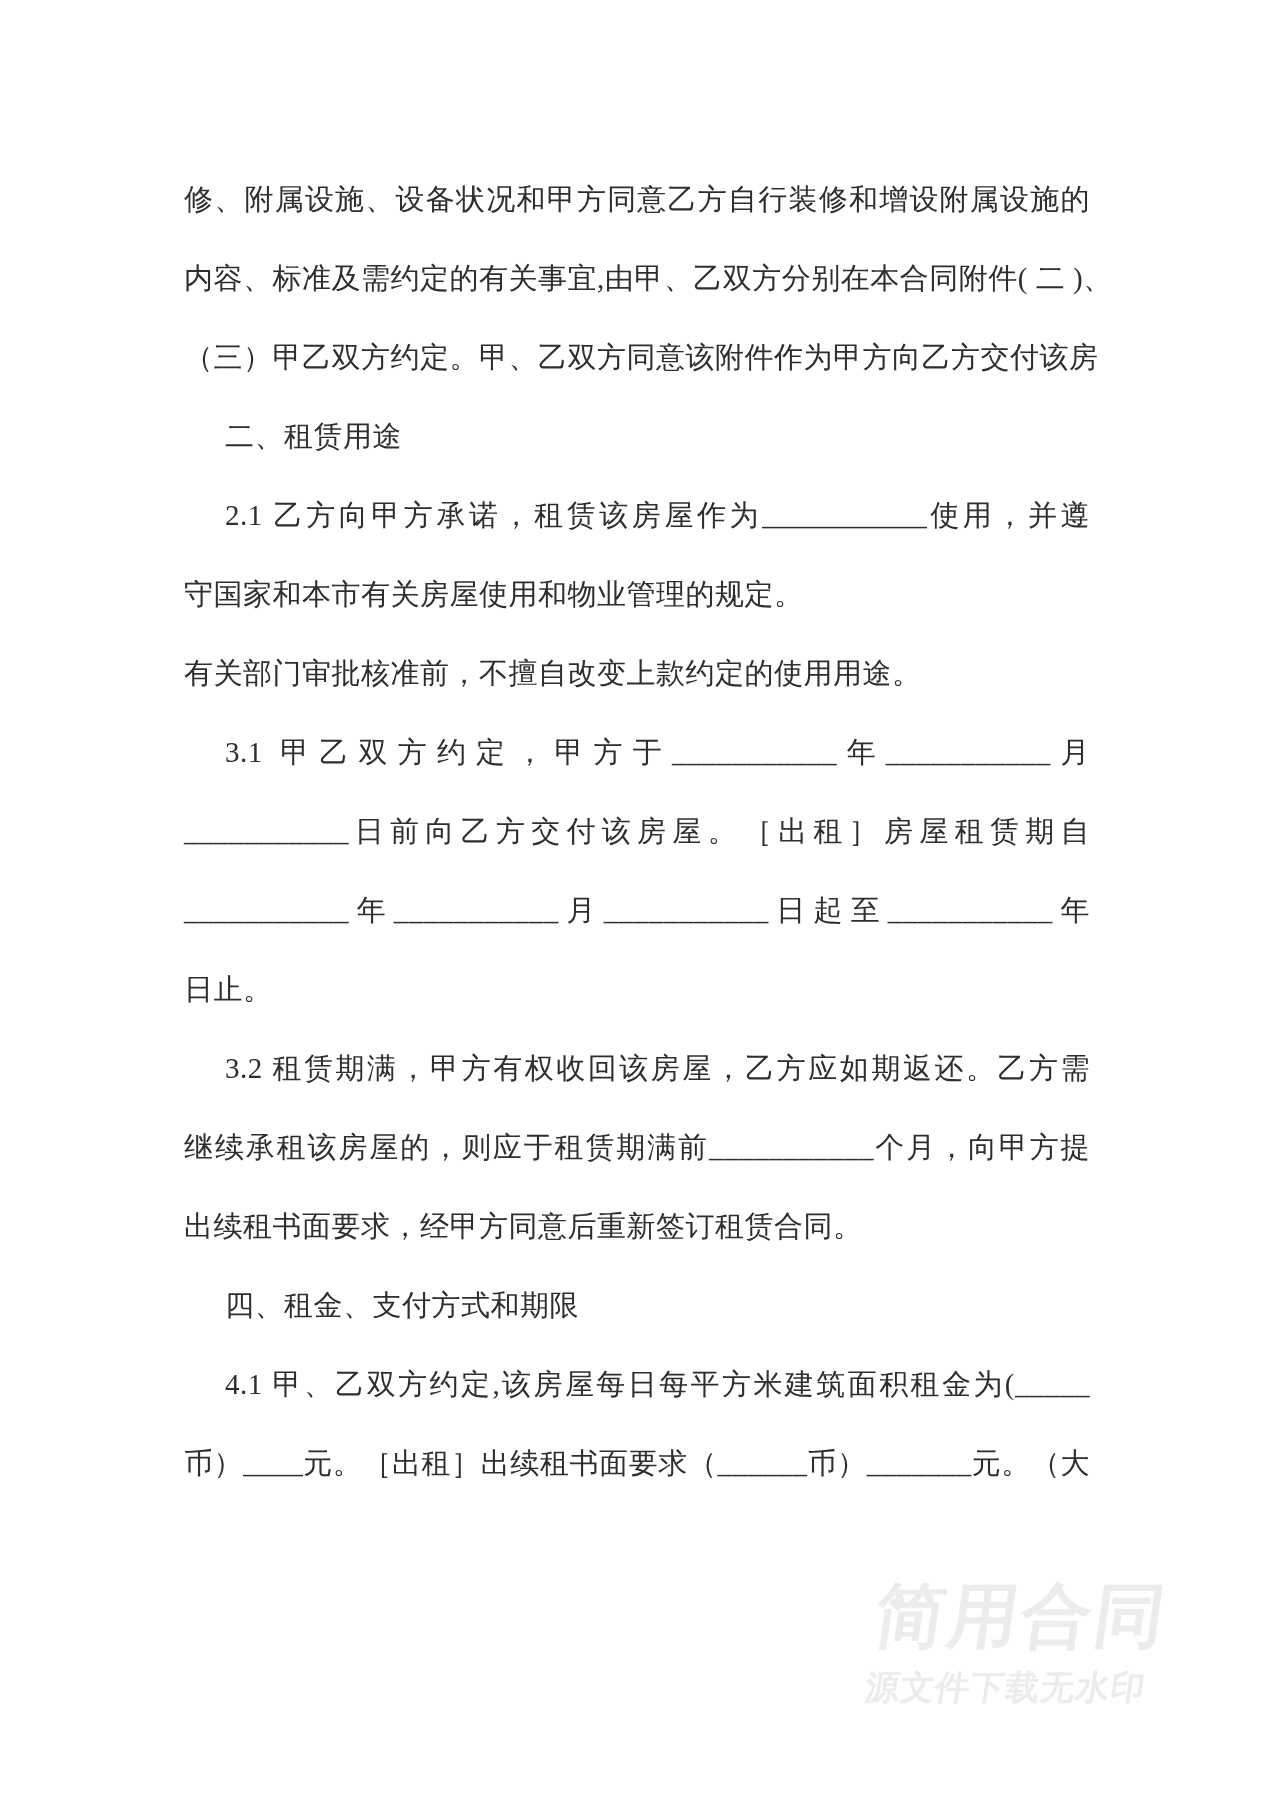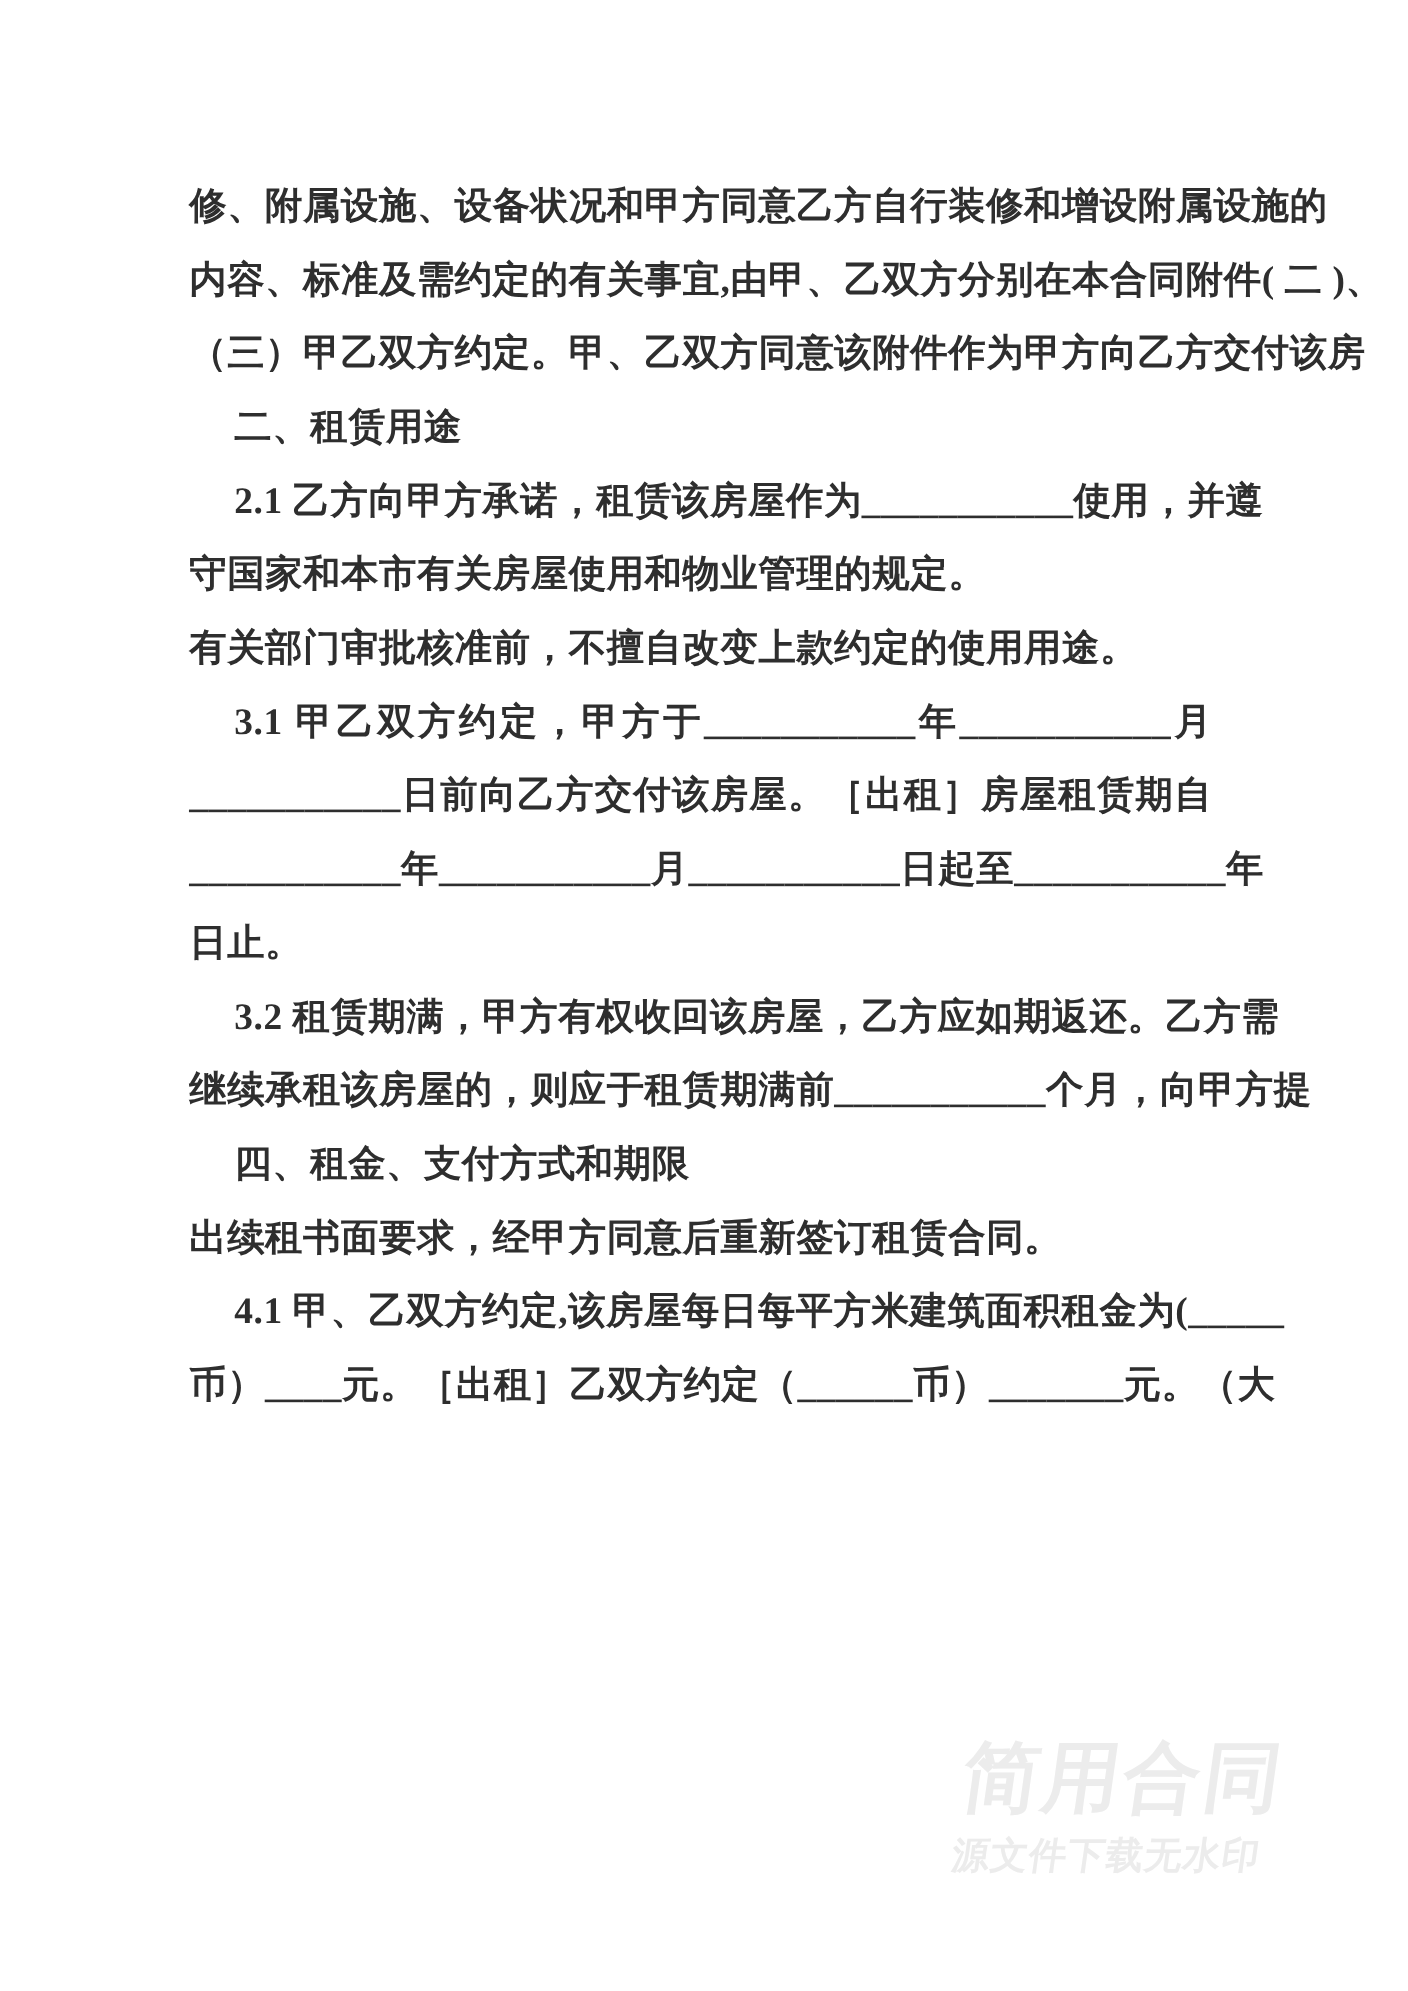--- a/index.html
+++ b/index.html
@@ -20,29 +20,28 @@
     overflow: hidden;
   }
   .content {
     position: absolute;
     left: 172px;
     top: 154px;
     width: 930px;
     z-index: 2;
   }
   .line {
-    margin: 0;
+    margin: 12px;
     padding: 0;
     height: 67px;
     line-height: 67px;
-    font-size: 34px;
+    font-size: 29px;
     color: #2e2e2e;
     letter-spacing: 0.5px;
     white-space: nowrap;
-    font-weight: bold;
   }
   .just {
     text-align: justify;
     text-align-last: justify;
     text-justify: inter-character;
   }
   .ind { text-indent: 41px; }
   .watermark {
     position: absolute;
     left: 872px;
@@ -85,19 +84,19 @@
     <p class="line ind">二、租赁用途</p>
     <p class="line ind just">2.1 乙方向甲方承诺，租赁该房屋作为___________使用，并遵</p>
     <p class="line">守国家和本市有关房屋使用和物业管理的规定。</p>
     <p class="line">有关部门审批核准前，不擅自改变上款约定的使用用途。</p>
     <p class="line ind just">3.1 甲乙双方约定，甲方于___________年___________月</p>
     <p class="line just">___________日前向乙方交付该房屋。［出租］房屋租赁期自</p>
     <p class="line just">___________年___________月___________日起至___________年</p>
     <p class="line">日止。</p>
     <p class="line ind just">3.2 租赁期满，甲方有权收回该房屋，乙方应如期返还。乙方需</p>
     <p class="line just">继续承租该房屋的，则应于租赁期满前___________个月，向甲方提</p>
+    <p class="line">出续租书面要求，经甲方同意后重新签订租赁合同。</p>
     <p class="line ind">四、租金、支付方式和期限</p>
-    <p class="line">出续租书面要求，经甲方同意后重新签订租赁合同。</p>
     <p class="line ind just">4.1 甲、乙双方约定,该房屋每日每平方米建筑面积租金为(_____</p>
-    <p class="line just">币）____元。［出租］乙双方约定（______币）_______元。（大</p>
+    <p class="line just">币）____元。［出租］出续租书面要求（______币）_______元。（大</p>
   </div>
 
 </div>
 
 </body></html>

